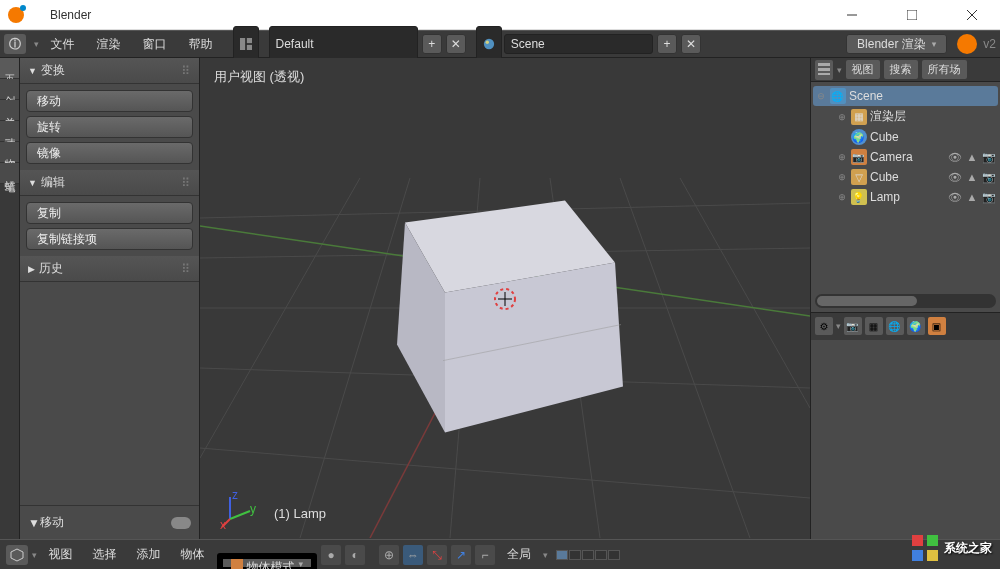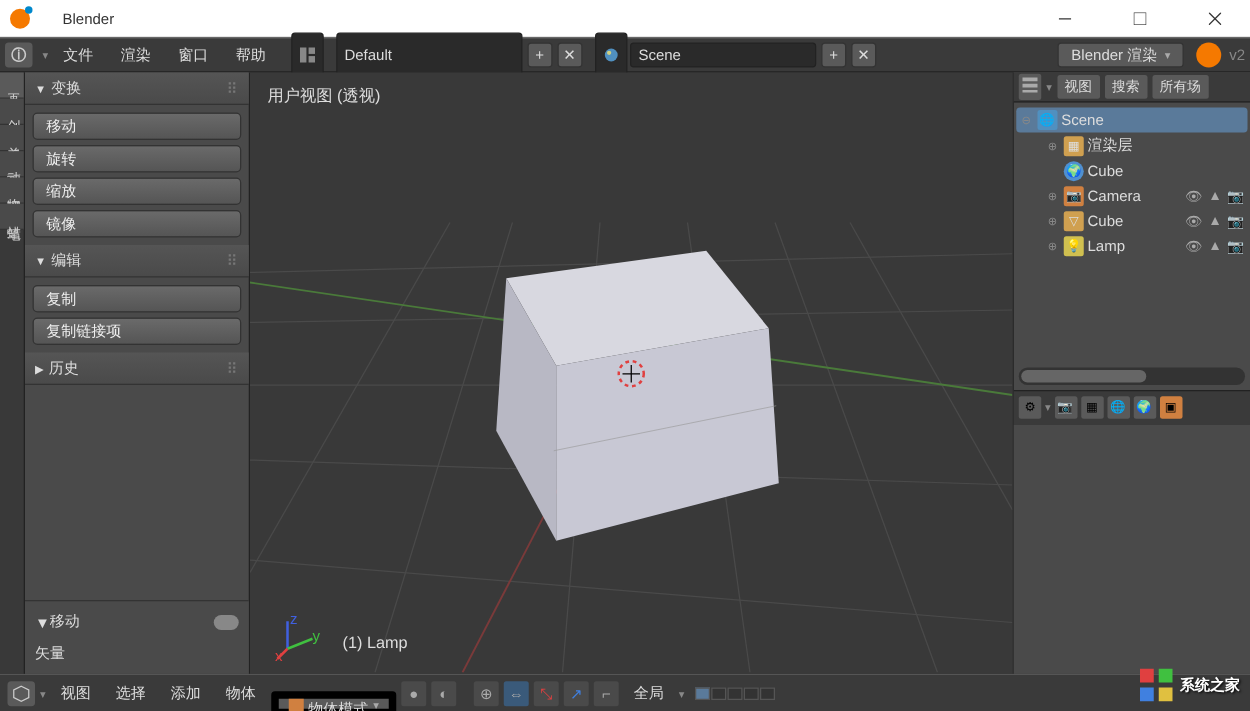--- a/index.html
+++ b/index.html
@@ -160,21 +160,20 @@
 
   <div class="tool-panel">
     <div class="panel-section">
       <span class="tri">▼</span>
       <span>变换</span>
       <span class="grip">⠿</span>
     </div>
     <div class="panel-body">
       <div class="tool-btn">移动</div>
       <div class="tool-btn">旋转</div>
-      <div class="tool-btn">缩放</div>
       <div class="tool-btn">镜像</div>
     </div>
     <div class="panel-section">
       <span class="tri">▼</span>
       <span>编辑</span>
       <span class="grip">⠿</span>
     </div>
     <div class="panel-body">
       <div class="tool-btn">复制</div>
       <div class="tool-btn">复制链接项</div>
@@ -184,23 +183,20 @@
       <span>历史</span>
       <span class="grip">⠿</span>
     </div>
 
     <div class="bottom-panel">
       <div class="row">
         <span class="tri">▼</span>
         <span>移动</span>
         <div class="slider"></div>
       </div>
-      <div class="row">
-          <span>矢量</span>
-        </div>
     </div>
   </div>
 
   <div class="viewport">
     <div class="viewport-label">用户视图  (透视)</div>
 
     <svg class="grid-floor" viewBox="0 0 610 480" preserveAspectRatio="none">
 
       <g stroke="#4a4a4a" stroke-width="1">
         <line x1="0" y1="250" x2="610" y2="250"></line>

